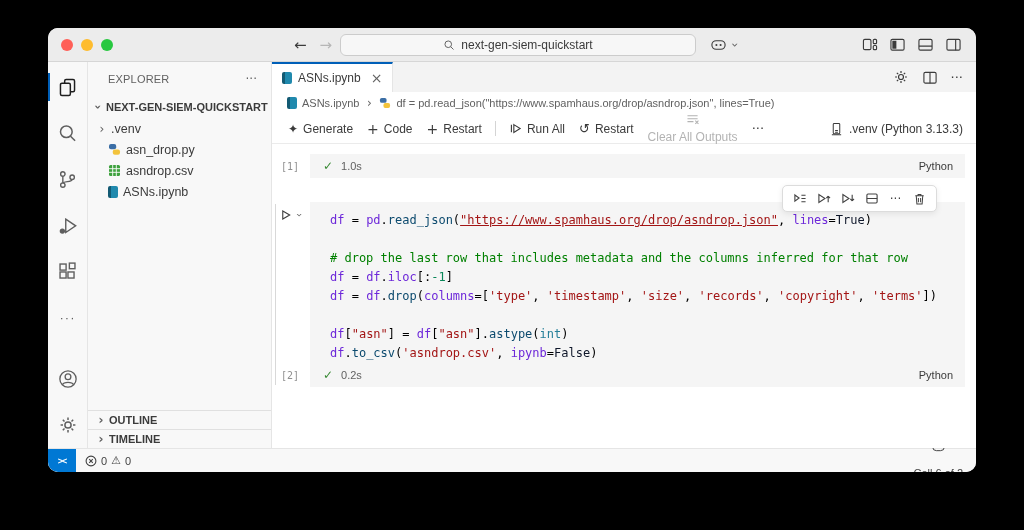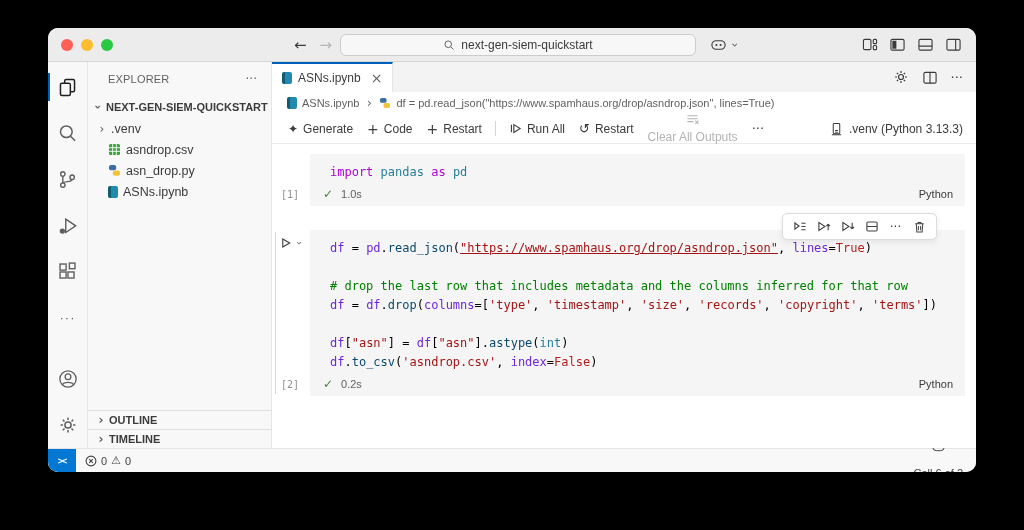--- a/index.html
+++ b/index.html
@@ -78,21 +78,21 @@
   .runrow { display:flex; align-items:center; gap:2px; padding:7px 0 0 8px; color:#3b3b3b; }
   .cellblock { flex:1; background:#f5f5f5; min-width:0; }
   .codearea { padding:9px 8px 0 20px; font-family:"DejaVu Sans Mono",monospace; font-size:12px; line-height:19px; }
   .code-line { min-height:19px; white-space:pre; }
   .cellfooter { height:24px; display:flex; align-items:center; padding:0 12px 0 13px; font-size:11px; color:#616161; gap:8px; }
   .fcheck { color:#388a34; font-size:12px; }
   .lang { margin-left:auto; color:#3b3b3b; }
 
   .tk-kw{color:#AF00DB} .tk-mod{color:#267F99} .tk-var{color:#6d28d9} .tk-fn{color:#0c4a6e}
   .tk-str{color:#A31515} .tk-strlink{color:#A31515; text-decoration:underline}
-  .tk-kwc{color:#b91c1c} .tk-num{color:#098658} .tk-com{color:#008000} .tk-pun{color:#000}
+  .tk-kwc{color:#0f172a} .tk-num{color:#098658} .tk-com{color:#008000} .tk-pun{color:#000}
 
   .cell-toolbar { position:absolute; top:-17px; right:28px; background:#fff; border:1px solid #dcdcdc;
                   border-radius:5px; box-shadow:0 2px 6px rgba(0,0,0,.08); display:flex; align-items:center;
                   gap:3px; padding:3px 6px; z-index:5; }
   .ct-btn { width:21px; height:19px; display:flex; align-items:center; justify-content:center; color:#424242; }
   .ct-dots { font-size:12px; color:#424242; }
 
   
   .statusbar { height:24px; background:#f8f8f8; border-top:1px solid #e5e5e5; display:flex; align-items:center;
                font-size:11px; color:#424242; flex:0 0 auto; }
@@ -235,31 +235,31 @@
       <div class="tree-root">
         <span class="chev down glyph">›</span>
         <span>NEXT-GEN-SIEM-QUICKSTART</span>
       </div>
       <div class="tree-item folder">
         <span class="chev glyph">›</span>
         <span>.venv</span>
       </div>
       <div class="tree-item">
         <svg width="13" height="13" viewBox="0 0 13 13">
+            <rect x="1" y="1" width="7.2" height="5.2" rx="2" fill="#3b6ea5"></rect>
+            <rect x="4.8" y="6.6" width="7.2" height="5.2" rx="2" fill="#f3c33c"></rect>
+          </svg>
+        <span>asn_drop.py</span>
+      </div>
+      <div class="tree-item">
+        <svg width="13" height="13" viewBox="0 0 13 13">
             <rect x="1" y="1" width="11" height="11" rx="1.5" fill="#3ea13e"></rect>
             <path d="M1 4.7h11M1 8.3h11M4.7 1v11M8.3 1v11" stroke="#fff" stroke-width="0.9"></path>
           </svg>
         <span>asndrop.csv</span>
-      </div>
-      <div class="tree-item">
-        <svg width="13" height="13" viewBox="0 0 13 13">
-            <rect x="1" y="1" width="7.2" height="5.2" rx="2" fill="#3b6ea5"></rect>
-            <rect x="4.8" y="6.6" width="7.2" height="5.2" rx="2" fill="#f3c33c"></rect>
-          </svg>
-        <span>asn_drop.py</span>
       </div>
       <div class="tree-item">
         <span class="nbfile-icon"></span>
         <span>ASNs.ipynb</span>
       </div>
       <div class="sb-bottom">
         <div class="sb-sec">
           <span class="chev glyph">›</span>
           <span>OUTLINE</span>
         </div>
@@ -350,23 +350,20 @@
         </div>
       </div>
 
       <div class="notebook">
 
         <div class="cell">
           <div class="gutter">
             <span class="exec">[1]</span>
           </div>
           <div class="cellblock">
-            <div class="codearea">
-                <div class="code-line"><span class="tk-kw">import</span><span class="tk-pun"> </span><span class="tk-mod">pandas</span><span class="tk-pun"> </span><span class="tk-kw">as</span><span class="tk-pun"> </span><span class="tk-mod">pd</span></div>
-              </div>
             <div class="cellfooter">
               <span class="fcheck glyph">✓</span>
               <span>1.0s</span>
               <span class="lang">Python</span>
             </div>
           </div>
         </div>
 
         <div class="cell focused">
           <div class="cell-toolbar">
@@ -410,24 +407,25 @@
                 </svg>
               <span class="chev down glyph" style="font-size:10px">›</span>
             </div>
             <span class="exec">[2]</span>
           </div>
           <div class="cellblock">
             <div class="codearea">
                 <div class="code-line"><span class="tk-var">df</span><span class="tk-pun"> = </span><span class="tk-var">pd</span><span class="tk-pun">.</span><span class="tk-fn">read_json</span><span class="tk-pun">(</span><span class="tk-strlink">"https://www.spamhaus.org/drop/asndrop.json"</span><span class="tk-pun">, </span><span class="tk-var">lines</span><span class="tk-pun">=</span><span class="tk-kwc">True</span><span class="tk-pun">)</span></div>
                 <div class="code-line">&nbsp;</div>
                 <div class="code-line"><span class="tk-com"># drop the last row that includes metadata and the columns inferred for that row</span></div>
+                <div class="code-line"><span class="tk-var">df</span><span class="tk-pun"> = </span><span class="tk-var">df</span><span class="tk-pun">.</span><span class="tk-var">iloc</span><span class="tk-pun">[:</span><span class="tk-num">-1</span><span class="tk-pun">]</span></div>
                 <div class="code-line"><span class="tk-var">df</span><span class="tk-pun"> = </span><span class="tk-var">df</span><span class="tk-pun">.</span><span class="tk-fn">drop</span><span class="tk-pun">(</span><span class="tk-var">columns</span><span class="tk-pun">=[</span><span class="tk-str">'type'</span><span class="tk-pun">, </span><span class="tk-str">'timestamp'</span><span class="tk-pun">, </span><span class="tk-str">'size'</span><span class="tk-pun">, </span><span class="tk-str">'records'</span><span class="tk-pun">, </span><span class="tk-str">'copyright'</span><span class="tk-pun">, </span><span class="tk-str">'terms'</span><span class="tk-pun">])</span></div>
                 <div class="code-line">&nbsp;</div>
                 <div class="code-line"><span class="tk-var">df</span><span class="tk-pun">[</span><span class="tk-str">"asn"</span><span class="tk-pun">] = </span><span class="tk-var">df</span><span class="tk-pun">[</span><span class="tk-str">"asn"</span><span class="tk-pun">].</span><span class="tk-fn">astype</span><span class="tk-pun">(</span><span class="tk-mod">int</span><span class="tk-pun">)</span></div>
-                <div class="code-line"><span class="tk-var">df</span><span class="tk-pun">.</span><span class="tk-fn">to_csv</span><span class="tk-pun">(</span><span class="tk-str">'asndrop.csv'</span><span class="tk-pun">, </span><span class="tk-var">index</span><span class="tk-pun">=</span><span class="tk-kwc">False</span><span class="tk-pun">)</span></div>
+                <div class="code-line"><span class="tk-var">df</span><span class="tk-pun">.</span><span class="tk-fn">to_csv</span><span class="tk-pun">(</span><span class="tk-str">'asndrop.csv'</span><span class="tk-pun">, </span><span class="tk-var">ipynb</span><span class="tk-pun">=</span><span class="tk-kwc">False</span><span class="tk-pun">)</span></div>
               </div>
             <div class="cellfooter">
               <span class="fcheck glyph">✓</span>
               <span>0.2s</span>
               <span class="lang">Python</span>
             </div>
           </div>
         </div>
 
       </div>

